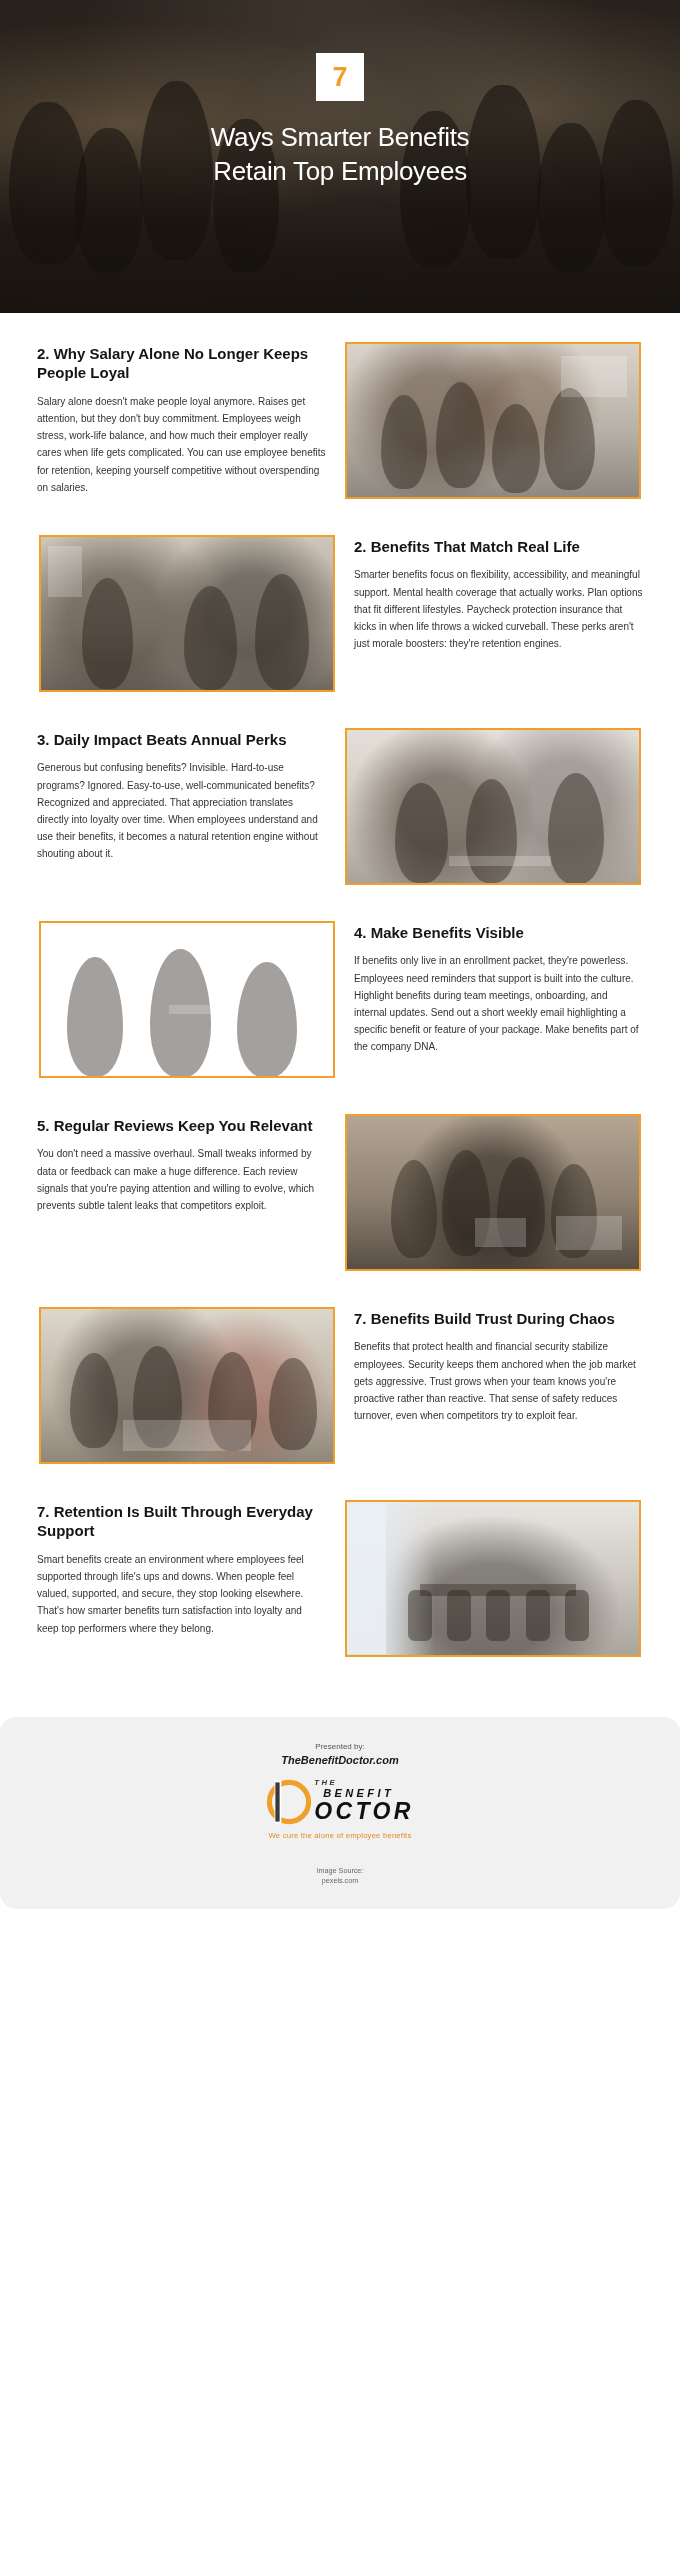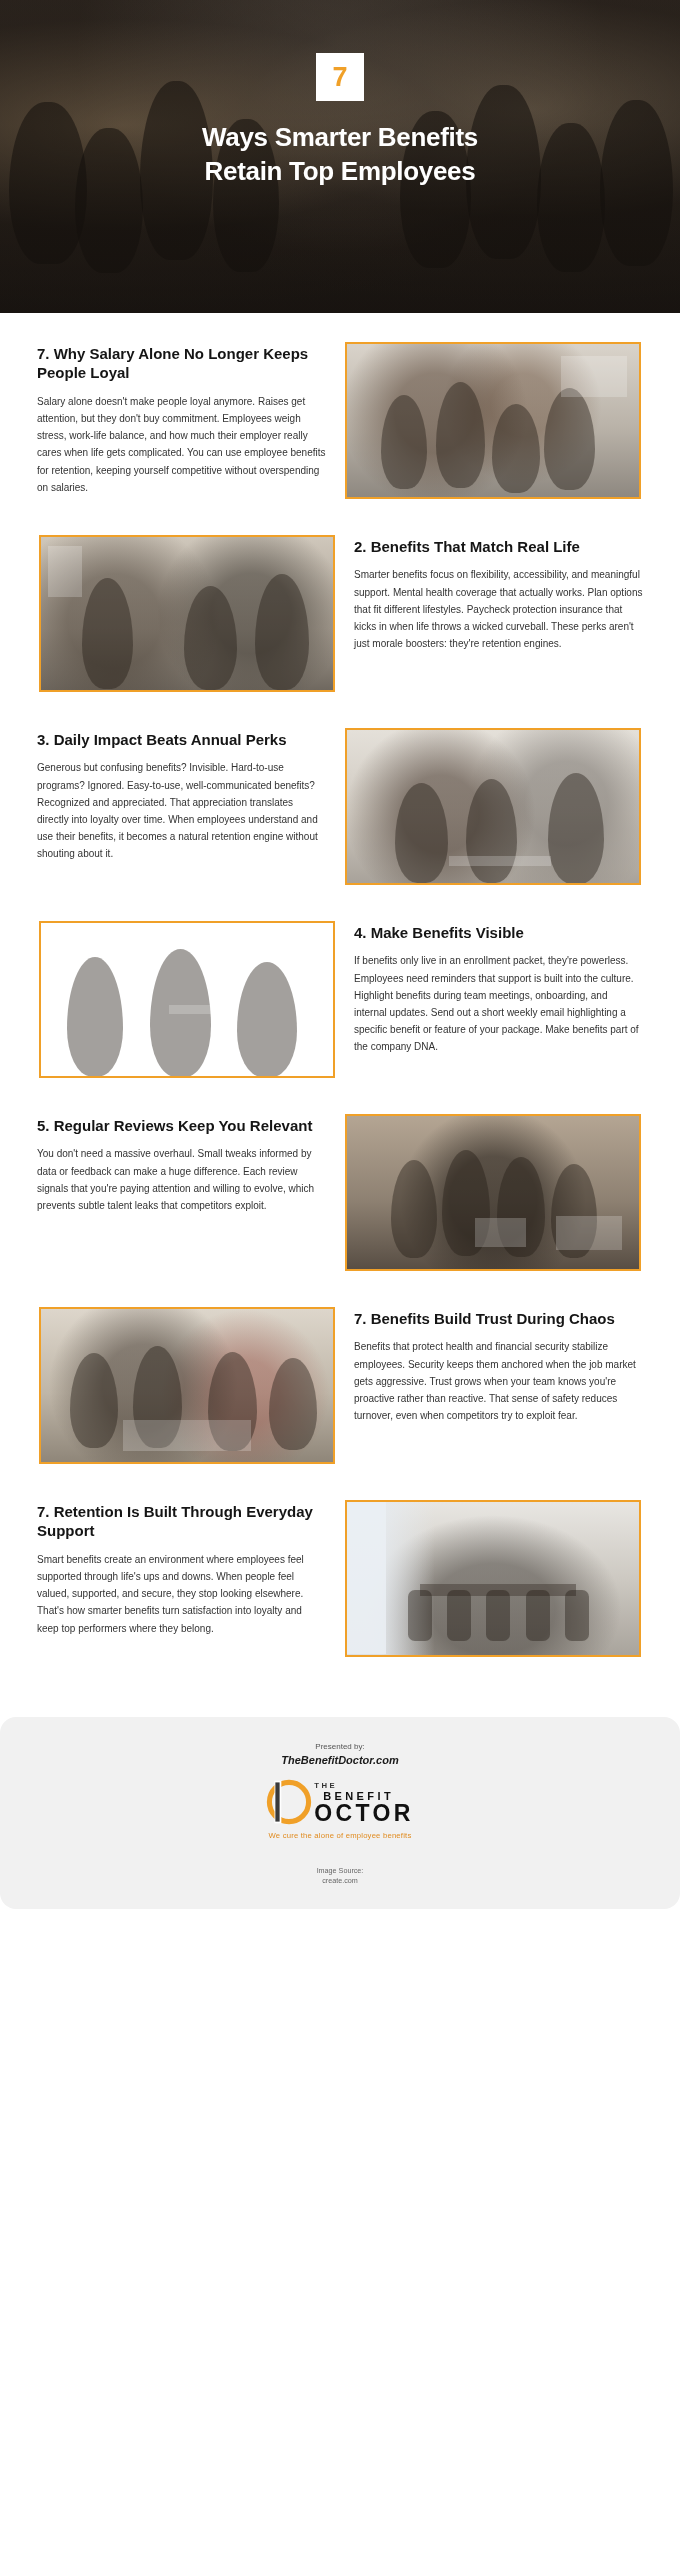--- a/index.html
+++ b/index.html
@@ -56,21 +56,21 @@
   }
   .numbox span {
     font-size: 27px;
     font-weight: 700;
     color: #f0a028;
     line-height: 1;
   }
   .hero-title {
     color: #ffffff;
     font-size: 26px;
-    font-weight: 700;
+    font-weight: 400;
     letter-spacing: -0.3px;
     line-height: 1.32;
   }
 
   
   .sections { padding: 29px 37px 8.5px 37px; }
   .section {
     display: flex;
     align-items: flex-start;
     gap: 18.7px;
@@ -167,23 +167,24 @@
   }
   .site {
     font-size: 11px;
     font-weight: 700;
     color: #1a1a1a;
     margin-bottom: 13.6px;
     font-style: italic;
   }
   .logo-wrap {
     display: flex;
-    align-items: flex-end;
+    align-items: flex-start;
     justify-content: center;
     gap: 2px;
+    font-style: italic;
   }
   .logo-d {
     width: 46px;
     height: 46px;
     position: relative;
   }
   .logo-d svg { display: block; }
   .logo-text { text-align: left; line-height: 1; }
   .logo-the {
     font-size: 7.7px;
@@ -245,21 +246,21 @@
         <div>Ways Smarter Benefits</div>
         <div>Retain Top Employees</div>
       </div>
     </div>
   </div>
 
   <div class="sections">
 
     <div class="section">
       <div class="txt">
-        <div class="sec-title">7. Why Salary Alone No Longer Keeps People Loyal</div>
+        <div class="sec-title">2. Why Salary Alone No Longer Keeps People Loyal</div>
         <div class="sec-body">Salary alone doesn't make people loyal anymore. Raises get attention, but they don't buy commitment. Employees weigh stress, work-life balance, and how much their employer really cares when life gets complicated. You can use employee benefits for retention, keeping yourself competitive without overspending on salaries.</div>
       </div>
       <div class="photo p1">
         <div class="photo-inner"></div>
         <div class="ph-el" style="left:34px; top:51px; width:46px; height:94px;"></div>
         <div class="ph-el" style="left:89px; top:38px; width:49px; height:106px;"></div>
         <div class="ph-el" style="left:145px; top:60px; width:48px; height:89px;"></div>
         <div class="ph-el" style="left:197px; top:44px; width:51px; height:102px;"></div>
         <div class="ph-bar" style="left:214px; top:12px; width:66px; height:41px;"></div>
       </div>
@@ -372,18 +373,18 @@
       <div class="logo-text">
         <div class="logo-the">THE</div>
         <div class="logo-benefit">BENEFIT</div>
         <div class="logo-doctor">OCTOR</div>
       </div>
     </div>
     <div class="tagline">We cure the alone of employee benefits</div>
 
     <div class="src">
       <div>Image Source:</div>
-      <div>create.com</div>
+      <div>pexels.com</div>
     </div>
   </div>
 
 </div>
 
 
 </body></html>

